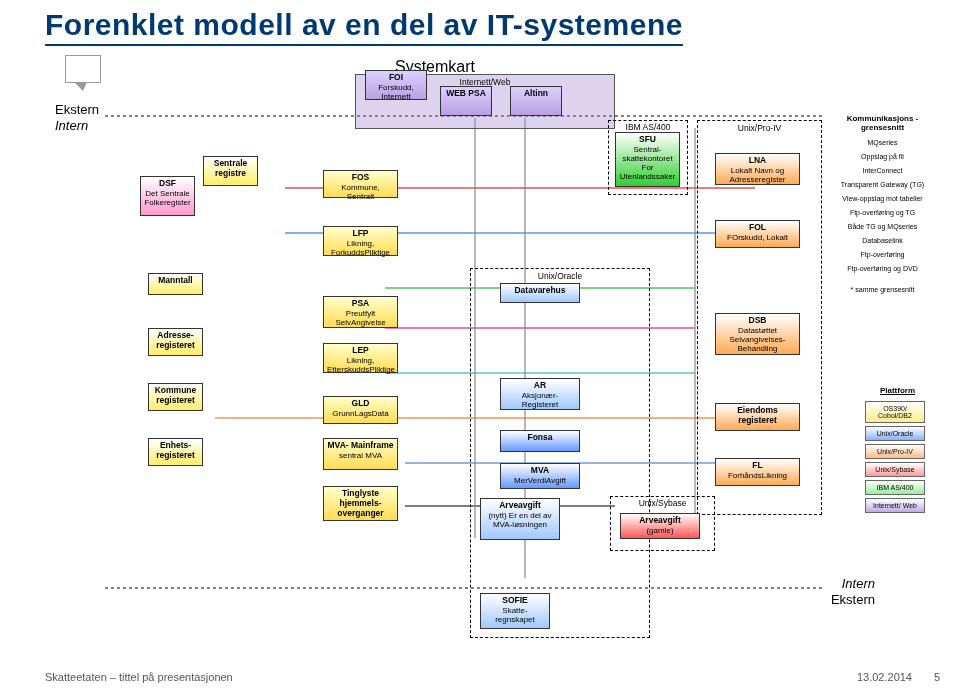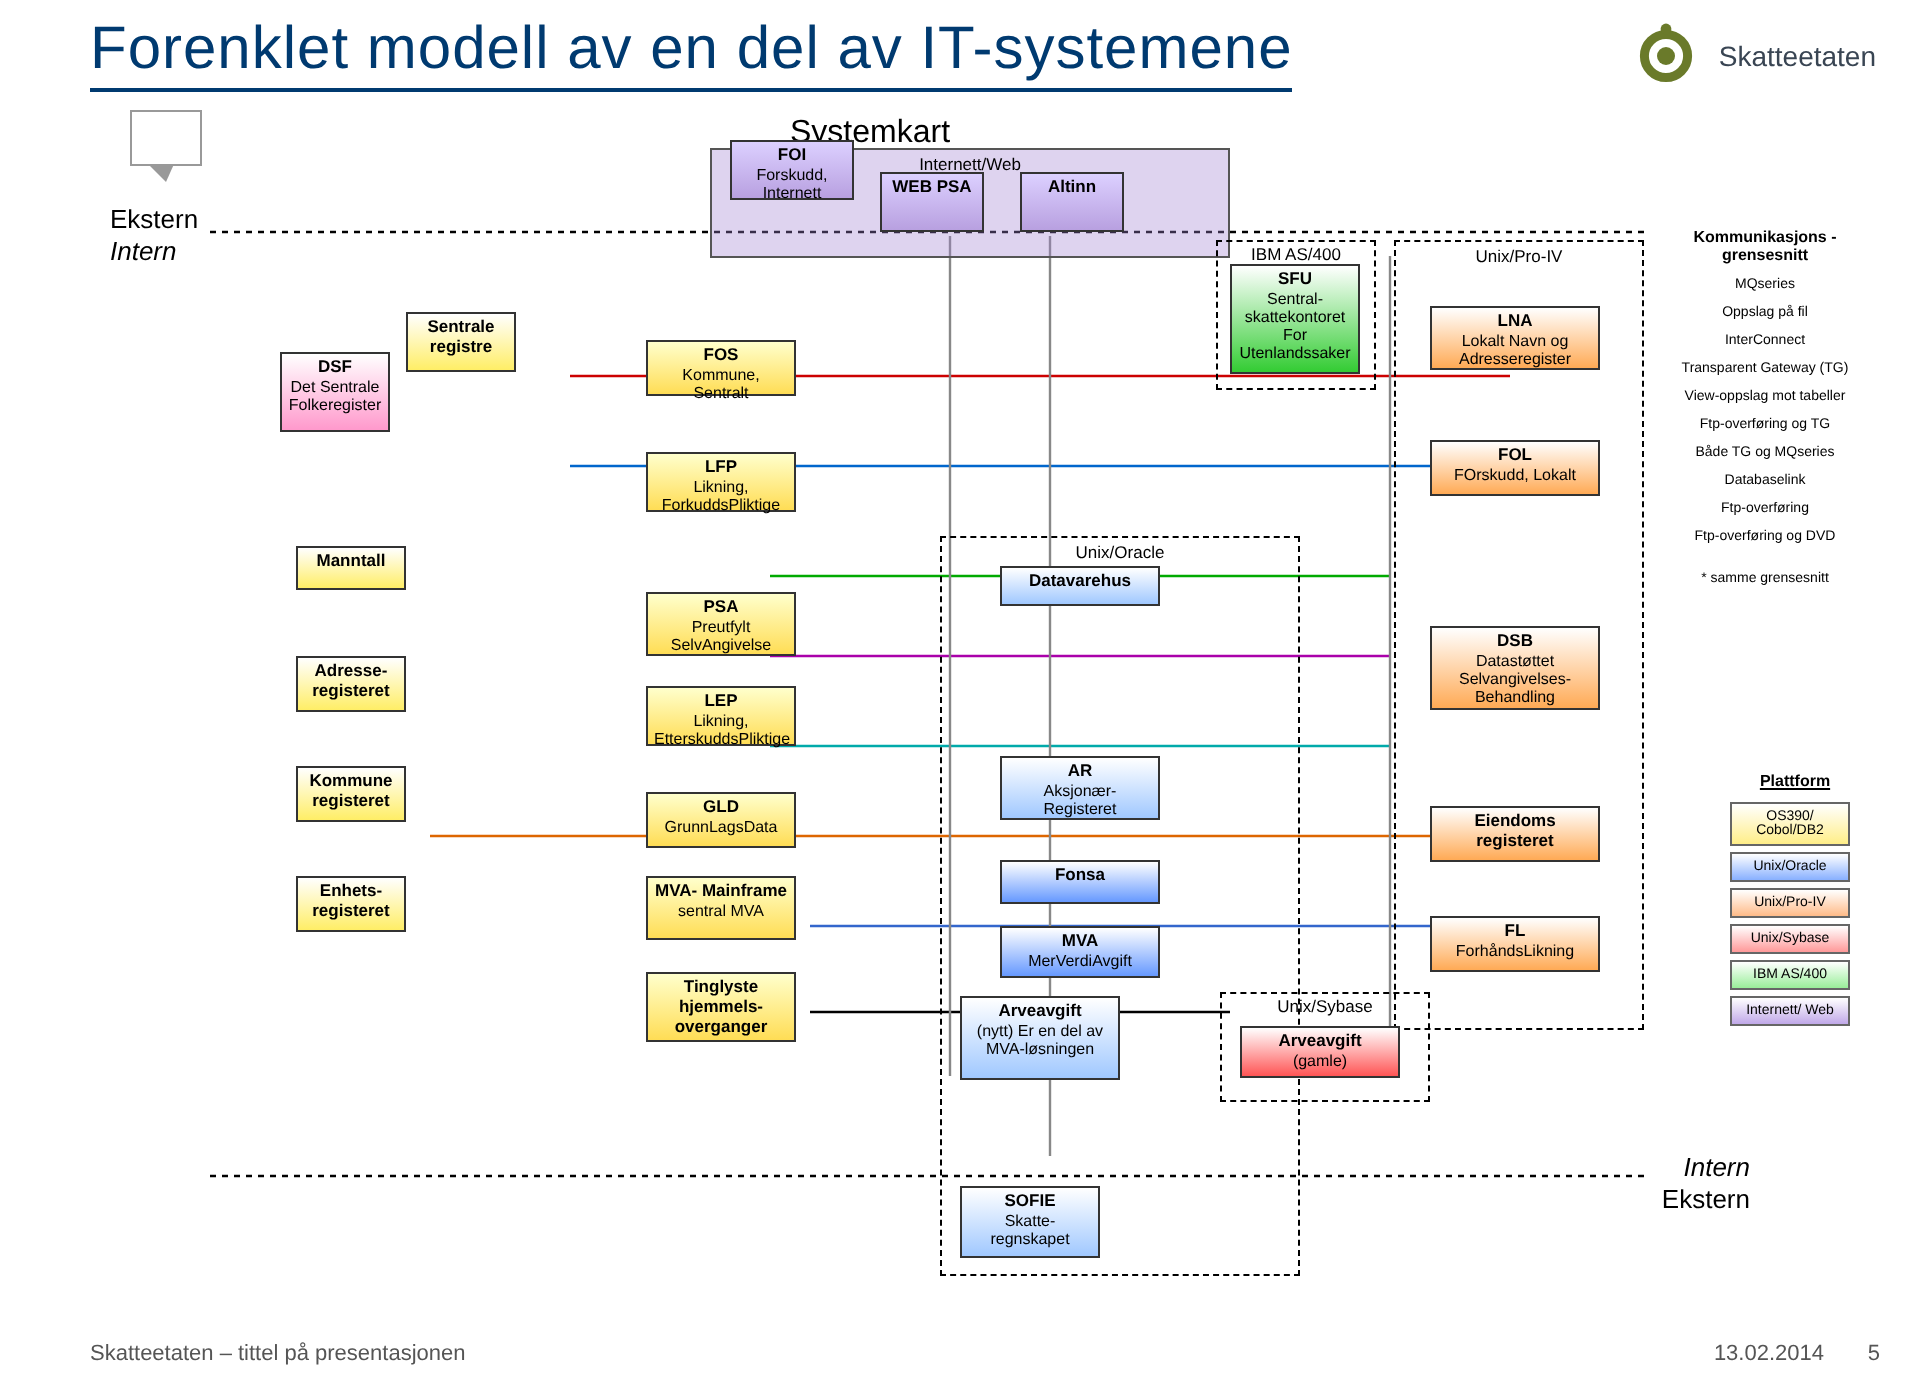--- a/index.html
+++ b/index.html
@@ -1,18 +1,18 @@
 <!DOCTYPE html>
 <html><head>
 <meta charset="utf-8">
 <style>
   *{box-sizing:border-box;margin:0;padding:0;font-family:Arial,Helvetica,sans-serif}
   html,body{width:960px;height:689px;background:#fff;overflow:hidden}
   .slide{position:relative;width:960px;height:689px}
-  .title{position:absolute;top:8px;left:45px;font-size:30px;font-weight:normal;color:#003A70;border-bottom:2px solid #003A70;padding-bottom:2px;letter-spacing:.5px}
+  .title{position:absolute;top:8px;left:45px;font-size:30px;font-weight:bold;color:#003A70;border-bottom:2px solid #003A70;padding-bottom:2px;letter-spacing:.5px}
   .logo{position:absolute;top:10px;right:22px;display:flex;align-items:center}
   .logo svg{width:36px;height:36px}
   .logo span{margin-left:8px;color:#394553;font-size:14px}
   .callout{position:absolute;top:55px;left:65px;width:36px;height:28px;border:1px solid #999;background:#fff}
   .callout:after{content:"";position:absolute;bottom:-9px;left:8px;width:0;height:0;border-left:9px solid transparent;border-right:4px solid transparent;border-top:9px solid #999}
   .kart{position:absolute;top:58px;left:55px;width:880px;height:585px}
   .syst{position:absolute;top:0;left:340px;font-size:16px;font-weight:normal}
   .ext1{position:absolute;top:44px;left:0;font-size:13px}
   .int1{position:absolute;top:60px;left:0;font-size:13px;font-style:italic}
   .int2{position:absolute;top:518px;right:60px;font-size:13px;font-style:italic}
@@ -39,28 +39,20 @@
   .platform .ph{font-weight:bold;font-size:8px;text-decoration:underline;text-align:center;margin-bottom:6px}
   .footer-l{position:absolute;bottom:6px;left:45px;font-size:11px;color:#555}
   .footer-r{position:absolute;bottom:6px;right:48px;font-size:11px;color:#555}
   .footer-n{position:absolute;bottom:6px;right:20px;font-size:11px;color:#555}
 </style>
 </head>
 <body>
 
 <div class="slide">
   <div class="title">Forenklet modell av en del av IT-systemene</div>
-  <div class="logo">
-    <svg viewBox="0 0 40 40">
-        <circle cx="20" cy="20" r="5" fill="#6a7a2a"></circle>
-        <path d="M8 20 A12 12 0 0 1 32 20 M8 20 A12 12 0 0 0 32 20" stroke="#6a7a2a" stroke-width="5" fill="none"></path>
-        <circle cx="20" cy="5" r="3" fill="#6a7a2a"></circle>
-      </svg>
-    <span>Skatteetaten</span>
-  </div>
   <div class="callout"></div>
 
   <div class="kart">
     <div class="syst">Systemkart</div>
     <div class="ext1">Ekstern</div>
     <div class="int1">Intern</div>
     <div class="int2">Intern</div>
     <div class="ext2">Ekstern</div>
 
     <svg style="position:absolute;left:0;top:0;width:880px;height:585px;z-index:0">

